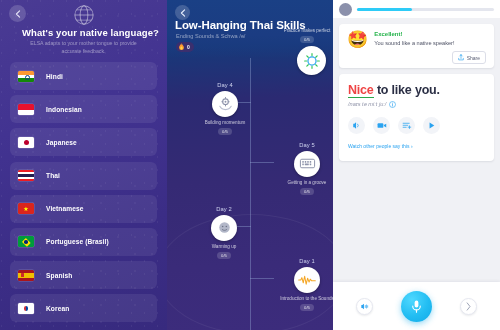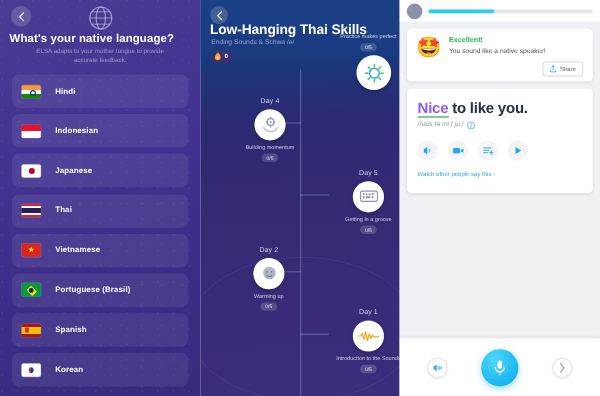--- a/index.html
+++ b/index.html
@@ -19,21 +19,21 @@
       radial-gradient(circle at 70% 60%, rgba(255,255,255,.04) 0 1px, transparent 1px) 4px 6px/17px 17px,
       linear-gradient(160deg,#4a3b93 0%,#423391 35%,#3b2d86 70%,#372a7e 100%);
   }
   .lang-back {
     position:absolute; left:9px; top:5px; width:17px; height:17px; border-radius:50%;
     background:rgba(255,255,255,.17);
     display:flex; align-items:center; justify-content:center;
   }
   .globe-wrap { position:absolute; left:0; right:0; top:4px; display:flex; justify-content:center; }
   .lang-title {
-    position:absolute; left:8px; right:8px; top:27px; text-align:left;
+    position:absolute; left:8px; right:8px; top:27px; text-align:right;
     color:#fff; font-size:9.5px; font-weight:bold; letter-spacing:.1px;
   }
   .lang-sub {
     position:absolute; left:20px; right:20px; top:40px; text-align:center;
     color:rgba(255,255,255,.45); font-size:5.2px; line-height:1.45;
   }
   .lang-list { position:absolute; left:10px; right:10px; top:62px; }
   .lang-row {
     height:28px; margin-bottom:5.2px; border-radius:6px;
     background:rgba(255,255,255,.075);
@@ -120,21 +120,21 @@
   .fb-emoji{font-size:17px;line-height:1;}
   .fb-title{color:#25b34b;font-size:6px;font-weight:bold;}
   .fb-text{color:#4d5164;font-size:5.6px;margin-top:2.5px;}
   .share-row{display:flex;justify-content:flex-end;margin-top:3px;}
   .share-btn{
     display:flex;align-items:center;gap:2.5px;border:.7px solid #dcdee8;border-radius:3px;
     padding:2px 5px;color:#5a5f75;font-size:5px;background:#fff;
   }
   .phrase-card{padding:9px 9px 9px;}
   .phrase{font-size:12.5px;font-weight:bold;color:#2b2f45;letter-spacing:-.2px;}
-  .phrase .ok{color:#8b5cf6;border-bottom:1.4px solid #2aa84a;}
+  .phrase .ok{color:#ef4444;border-bottom:1.4px solid #2aa84a;}
   .ipa-row{display:flex;align-items:center;gap:3px;margin-top:3.5px;}
   .ipa{color:#8f93a8;font-size:5.6px;font-style:italic;}
   .icon-row{display:flex;gap:8px;margin-top:9px;}
   .round-btn{
     width:17px;height:17px;border-radius:50%;background:#f2f4f8;
     display:flex;align-items:center;justify-content:center;
   }
   .watch-link{color:#2aa3f0;font-size:5px;margin-top:9px;display:inline-block;}
   .l-bottom{
     position:absolute;left:0;right:0;bottom:0;height:48px;background:#fff;

